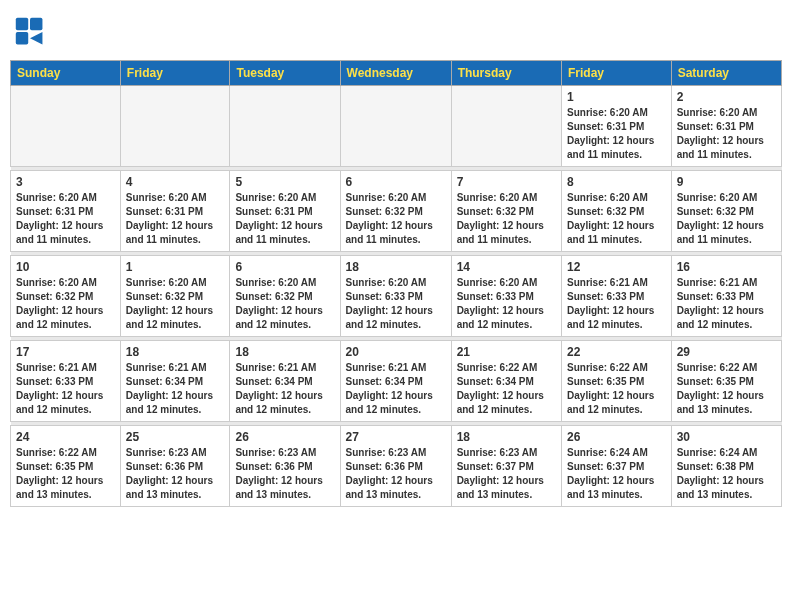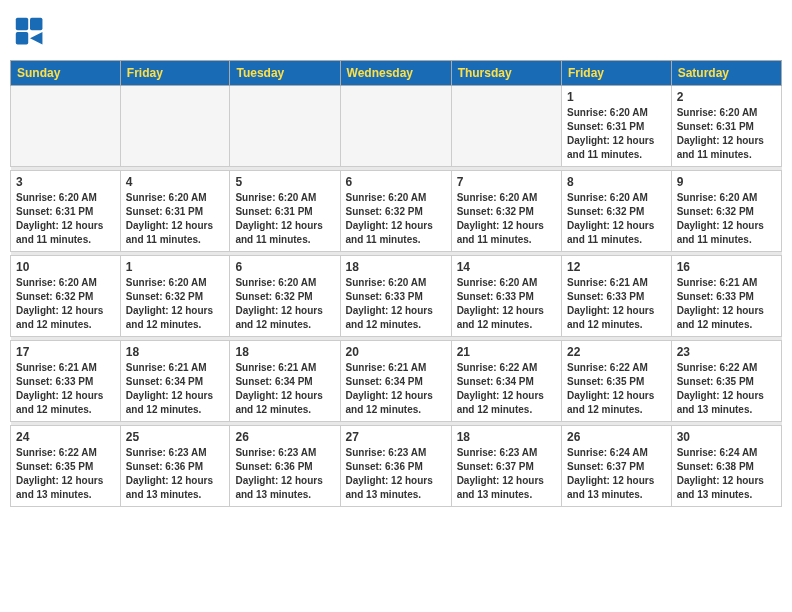--- a/index.html
+++ b/index.html
@@ -290,21 +290,21 @@
 and 12 minutes.</div>
         </td>
         <td>
           <span class="day-num">22</span>
           <div class="day-info">Sunrise: 6:22 AM
 Sunset: 6:35 PM
 Daylight: 12 hours
 and 12 minutes.</div>
         </td>
         <td>
-          <span class="day-num">23</span>
+          <span class="day-num">29</span>
           <div class="day-info">Sunrise: 6:22 AM
 Sunset: 6:35 PM
 Daylight: 12 hours
 and 13 minutes.</div>
         </td>
       </tr>
       <tr>
         <td colspan="7" style="height: 4px; background: rgb(232, 232, 232); padding: 0px; border: 0px;"></td>
       </tr>
       <tr>

